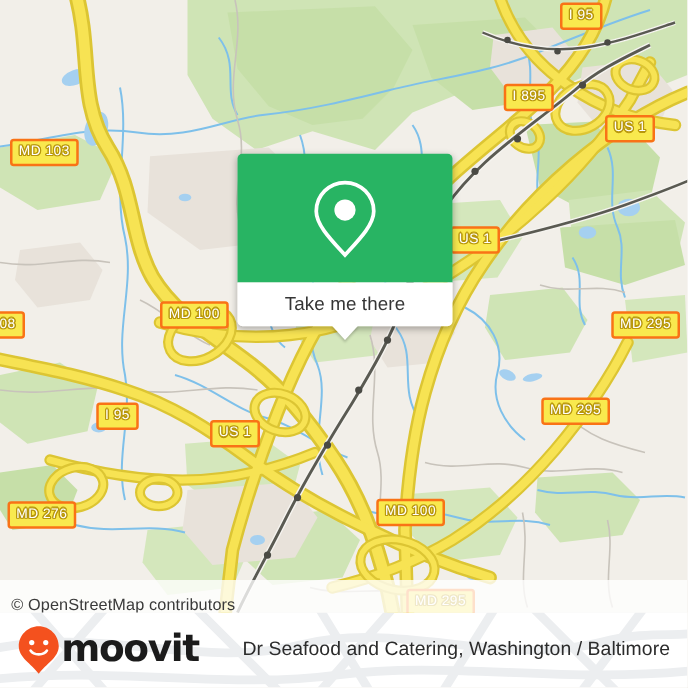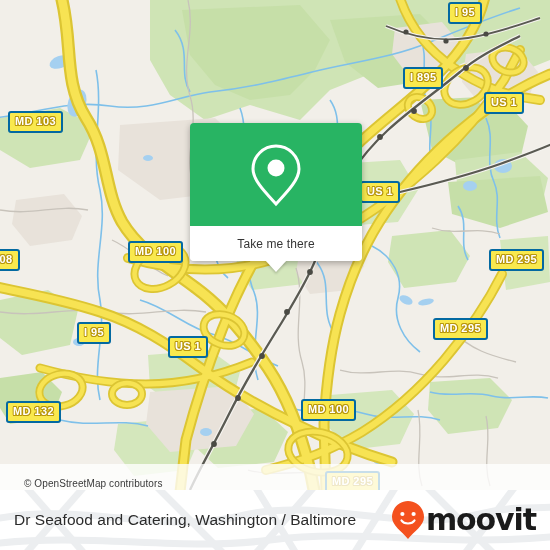--- a/index.html
+++ b/index.html
@@ -14,24 +14,24 @@
   #map-area{
     position:absolute; left:0; top:0; width:550px; height:490px;
     overflow:hidden; background:#f2efe9;
   }
   #map-svg{ position:absolute; left:0; top:0; }
 
   
   .shield{
     position:absolute;
     background:#f9e94e;
-    border:2px solid #0369a1;
+    border:2px solid #f97316;
     border-radius:3px;
     color:#ffffff;
-    font-weight:bold;
+    font-weight:normal;
     font-size:11px;
     letter-spacing:.4px;
     line-height:1;
     padding:3px 5px 4px 5px;
     text-shadow:
       -1.1px 0 #b8970c, 1.1px 0 #b8970c, 0 -1.1px #b8970c, 0 1.1px #b8970c,
       -.8px -.8px #b8970c, .8px -.8px #b8970c, -.8px .8px #b8970c, .8px .8px #b8970c;
     white-space:nowrap;
     font-family:"Liberation Sans", sans-serif;
   }
@@ -50,40 +50,40 @@
     display:flex; align-items:center; justify-content:center;
   }
   #popup-bottom{
     background:#ffffff;
     height:35px;
     border-radius:0 0 4px 4px;
     display:flex; align-items:center; justify-content:center;
     position:relative;
   }
   #popup-label{
-    font-size:12px; color:#353535; letter-spacing:.1px;
+    font-size:15px; color:#353535; letter-spacing:.1px;
   }
   #popup-tail{
     position:absolute; left:50%; bottom:-11px; margin-left:-11px;
     width:0; height:0;
     border-left:11px solid transparent;
     border-right:11px solid transparent;
     border-top:12px solid #ffffff;
     filter:drop-shadow(0 2px 1px rgba(0,0,0,.18));
   }
 
   
   #attribution{
     position:absolute; left:0; bottom:0; width:550px; height:26px;
     background:rgba(255,255,255,.78);
     display:flex; align-items:center;
     z-index:20;
   }
   #attribution-text{
-    font-size:10px; color:#3a3a3a; padding-left:24px; letter-spacing:.1px;margin-top:12px;
+    font-size:13px; color:#3a3a3a; padding-left:9px; letter-spacing:.1px;margin-top:12px;
   }
 
   
   #footer{
     position:absolute; left:0; top:490px; width:550px; height:60px;
     background:#ffffff; overflow:hidden;
   }
   #footer-watermark{ position:absolute; left:0; top:0; }
   #footer-inner{
     position:relative; width:100%; height:100%;
@@ -278,21 +278,21 @@
       <div class="shield" style="left: 403px; top: 67px;">I 895</div>
       <div class="shield" style="left: 484px; top: 92px;">US 1</div>
       <div class="shield" style="left: 360px; top: 181px;">US 1</div>
       <div class="shield" style="left: 128px; top: 241px;">MD 100</div>
       <div class="shield" style="left: 489px; top: 249px;">MD 295</div>
       <div class="shield" style="left: -14px; top: 249px;">108</div>
       <div class="shield" style="left: 77px; top: 322px;">I 95</div>
       <div class="shield" style="left: 433px; top: 318px;">MD 295</div>
       <div class="shield" style="left: 168px; top: 336px;">US 1</div>
       <div class="shield" style="left: 301px; top: 399px;">MD 100</div>
-      <div class="shield" style="left: 6px; top: 401px;">MD 132</div>
+      <div class="shield" style="left: 6px; top: 401px;">MD 276</div>
       <div class="shield" style="left: 325px; top: 471px;">MD 295</div>
     </div>
 
   <div id="popup">
     <div id="popup-top">
       <svg width="58" height="70" viewBox="0 0 58 70">
         <path d="M29,6 C16.3,6 6,16.3 6,29 C6,40 18,52 29,64 C40,52 52,40 52,29 C52,16.3 41.7,6 29,6 Z" fill="none" stroke="#ffffff" stroke-width="3"></path>
         <circle cx="29" cy="28" r="8.5" fill="#ffffff"></circle>
       </svg>
     </div>
@@ -319,26 +319,26 @@
       <path d="M320,-10 L250,70"></path>
       <path d="M400,-10 L350,70"></path>
       <path d="M420,-10 L500,70"></path>
       <path d="M520,-10 L460,70"></path>
       <path d="M-10,30 C80,10 160,46 240,26 C320,6 400,44 480,24 C520,14 540,20 560,16"></path>
       <path d="M-10,54 C90,42 180,62 270,50 C360,38 450,58 560,46"></path>
     </g>
   </svg>
 
   <div id="footer-inner">
-    <span id="footer-title">Dr Seafood and Catering, Washington / Baltimore</span>
-
     <span id="brand">
       <svg width="34" height="40" viewBox="0 0 34 40">
         <path d="M17,1 C8.2,1 1,8.2 1,17 C1,26 11,31 17,39 C23,31 33,26 33,17 C33,8.2 25.8,1 17,1 Z" fill="#f4511e"></path>
         <circle cx="11.4" cy="14" r="2.1" fill="#ffffff"></circle>
         <circle cx="22.6" cy="14" r="2.1" fill="#ffffff"></circle>
         <path d="M10.5,20.5 C13,24.5 21,24.5 23.5,20.5" stroke="#ffffff" stroke-width="2.2" fill="none" stroke-linecap="round"></path>
       </svg>
       <span id="brand-word">moovit</span>
     </span>
+
+    <span id="footer-title">Dr Seafood and Catering, Washington / Baltimore</span>
   </div>
 
 </div>
 
 </body></html>

